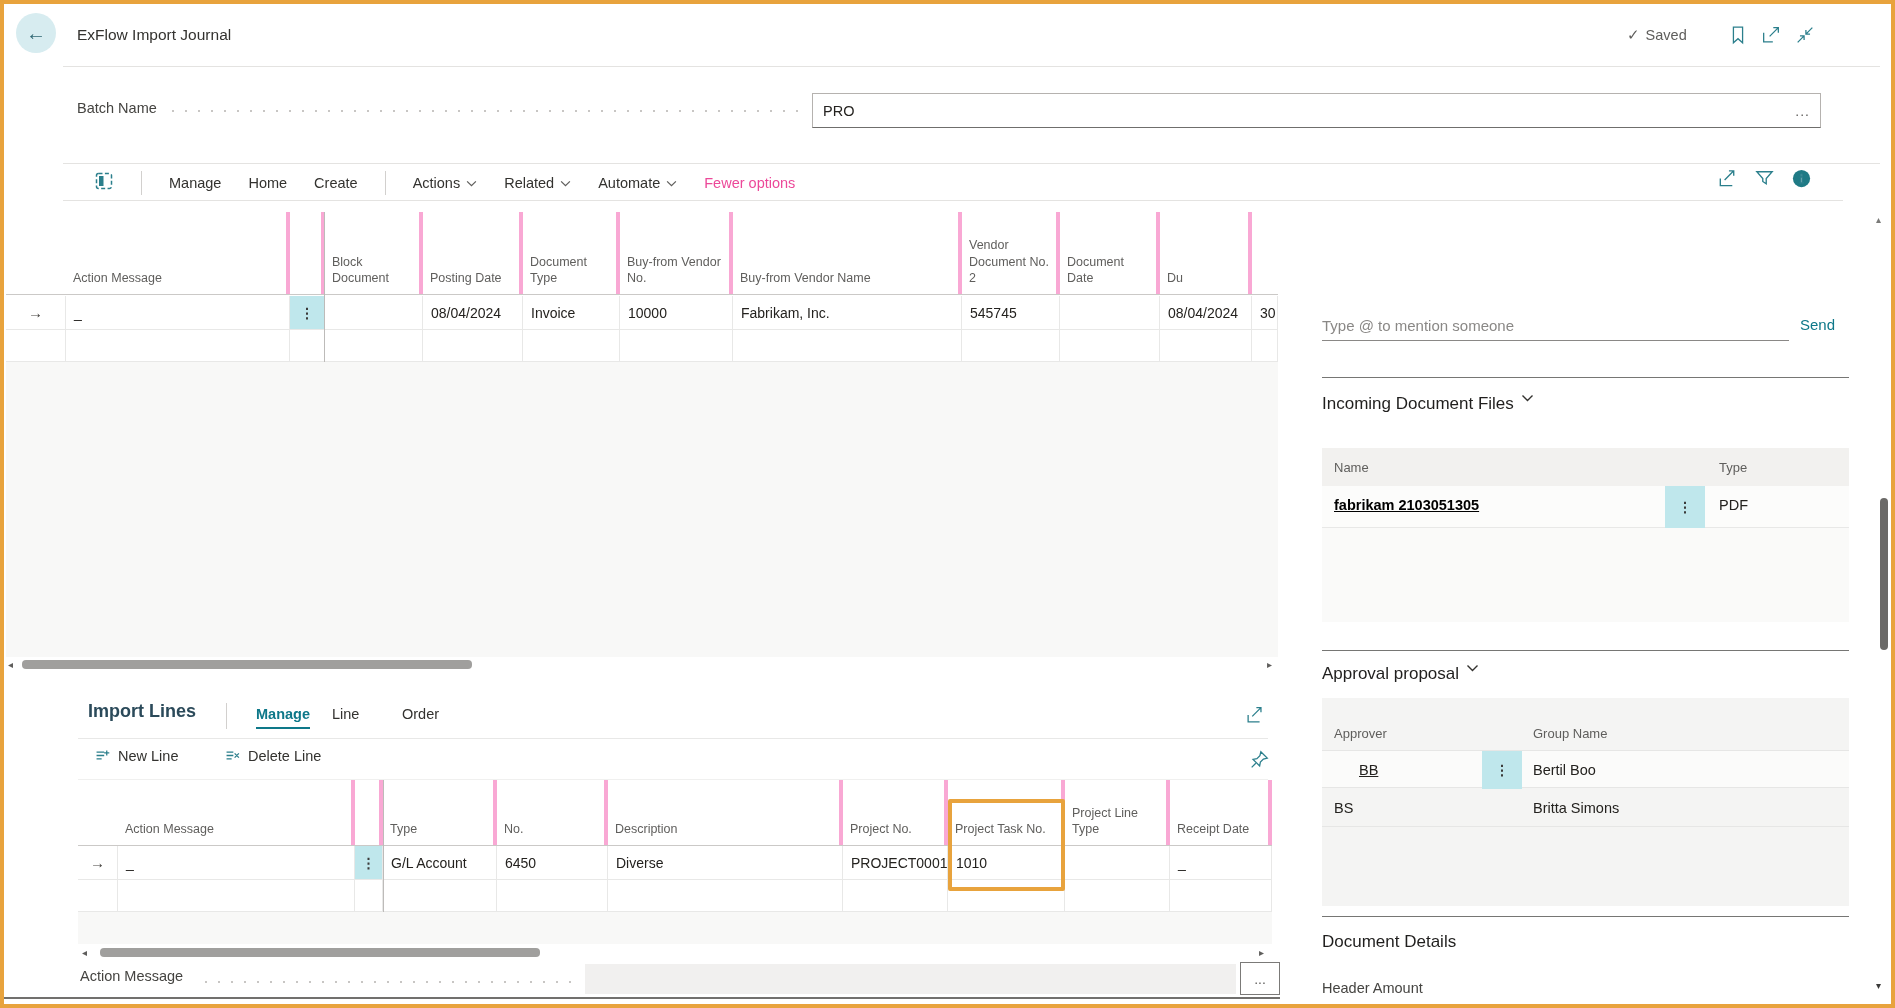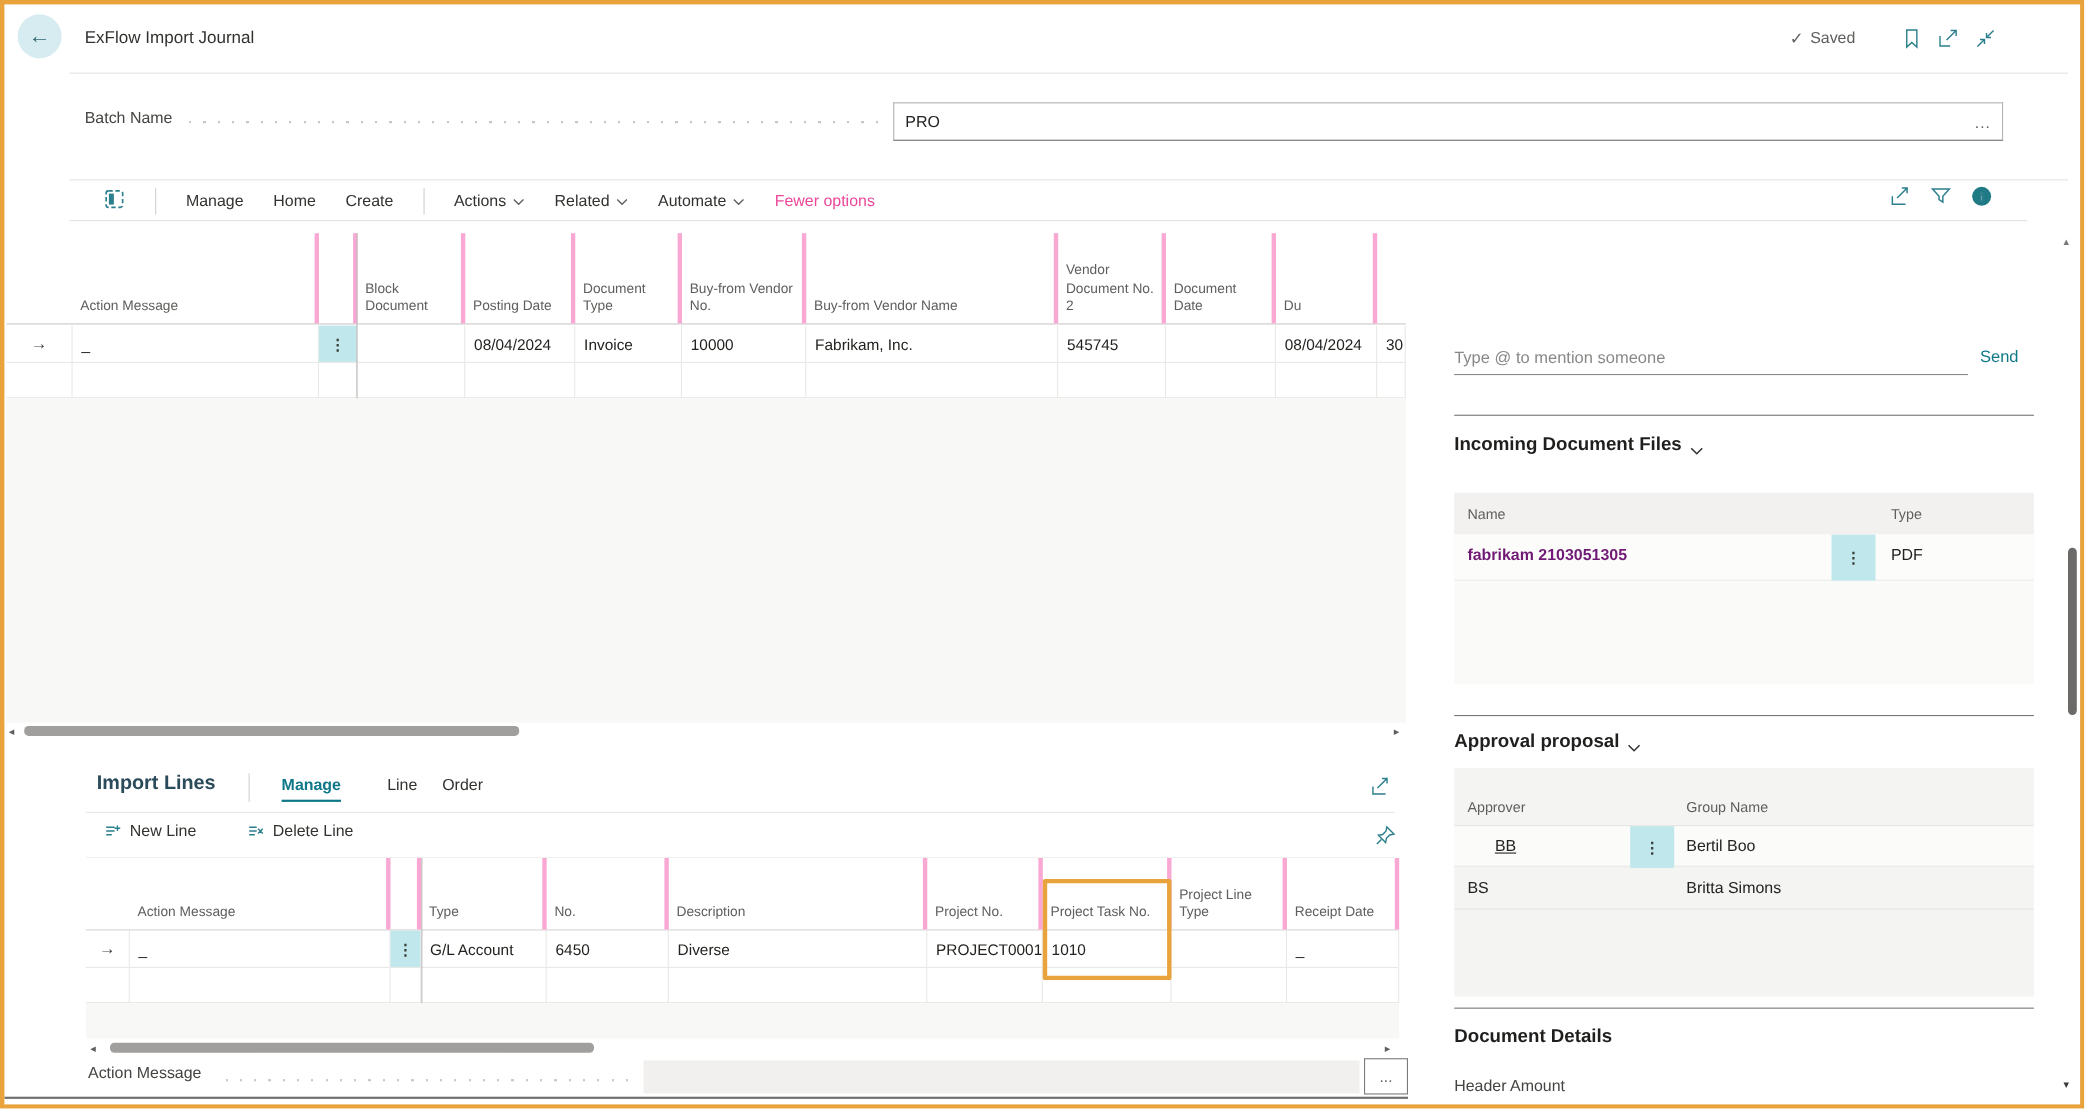--- a/index.html
+++ b/index.html
@@ -91,32 +91,32 @@
   
   .foot-label { left:80px; top:968px; font-size:14.5px; color:#454441; }
   .foot-input { left:585px; top:964px; width:651px; height:30px; background:#F1F0EF; border:none; }
   .foot-input input { width:100%; height:100%; background:transparent; border:none; outline:none; font:14px "Liberation Sans",sans-serif; padding:0 8px; }
   .foot-more { left:1240px; top:962px; width:40px; height:33px; background:#fff; border:1px solid #7B7A78;
                display:flex; align-items:center; justify-content:center; color:#5F5E5C; font-size:14px; cursor:pointer; }
   .pane-bottom-line { left:4px; top:997px; width:1276px; height:2px; background:#71706E; }
 
   
   .rp-divider { left:1322px; width:527px; height:1px; background:#767674; }
-  .rp-h { left:1322px; font-size:17px; font-weight:bold; color:#201F1E; display:flex; align-items:flex-end; gap:7px; cursor:pointer; }
+  .rp-h { left:1322px; font-size:17px; font-weight:normal; color:#201F1E; display:flex; align-items:flex-start; gap:7px; cursor:pointer; }
   .rp-h .chev svg { stroke:#33322F; width:13px; height:8px; }
   .comment-input { left:1322px; top:310px; width:467px; height:31px; border:none; border-bottom:1px solid #8A8886;
                    font:15px "Liberation Sans",sans-serif; color:#24221F; outline:none; background:transparent; }
   .comment-input::placeholder { color:#8A8886; }
   .send-btn { left:1800px; top:316px; font-size:15px; color:#0E7889; cursor:pointer; }
 
   .files-head { left:1322px; top:448px; width:527px; height:38px; background:#F2F1EF; display:flex; align-items:center; }
   .rp-col-label { font-size:13px; color:#5F5E5C; }
   .file-row { left:1322px; top:486px; width:527px; height:42px; background:#FCFCFB; border-bottom:1px solid #E8E8E7; }
-  .file-link { position:absolute; left:12px; top:11px; font-size:14.5px; font-weight:bold; color:#701a75;
-               cursor:pointer; white-space:nowrap; }
+  .file-link { position:absolute; left:12px; top:11px; font-size:14.5px; font-weight:bold; color:#000000;
+               text-decoration:underline; cursor:pointer; white-space:nowrap; }
   .rp-menu-cell { position:absolute; width:40px; background:#BFE7EC; display:flex; align-items:center; justify-content:center; cursor:pointer; }
   .rp-menu-cell::before { content:"\22EE"; font-size:14px; color:#3B3A39; font-weight:bold; }
   .files-empty { left:1322px; top:528px; width:527px; height:94px; background:#FAFAF9; }
 
   .appr-card { left:1322px; top:698px; width:527px; height:208px; background:#F4F4F3; }
   .appr-row { position:absolute; left:0; width:527px; height:38px; }
   .appr-cell { position:absolute; top:0; height:38px; display:flex; align-items:center; font-size:14.5px; color:#24221F; }
 
   .dd-label { left:1322px; top:980px; font-size:14.5px; color:#454441; }
   .dd-value { left:1322px; top:980px; width:500px; text-align:right; font-size:14.5px; color:#24221F; }
@@ -276,21 +276,21 @@
 
   <div class="abs hscroll" style="left:6px; top:658px; width:1272px;">
     <span class="hs-arrow l" style="left:2px;"></span>
     <span class="hs-thumb" style="left:16px; width:450px;"></span>
     <span class="hs-arrow r" style="right:6px;"></span>
   </div>
 
   <div class="abs il-title">Import Lines</div>
   <div class="abs il-sep"></div>
   <span class="abs il-tab active" style="left:256px;">Manage</span>
-  <span class="abs il-tab" style="left:352px;">Line</span>
+  <span class="abs il-tab" style="left:332px;">Line</span>
   <span class="abs il-tab" style="left:402px;">Order</span>
   <span class="abs il-share">
     <svg viewBox="0 0 24 24">
         <path d="M4.5 12v7.5h12.5M9 13.5L18.5 4M13.5 4H18.5v5"></path>
       </svg>
   </span>
   <div class="abs il-tabs-divider"></div>
 
   <div class="abs tool-btn" style="left:94px;">
     <svg viewBox="0 0 20 20">

